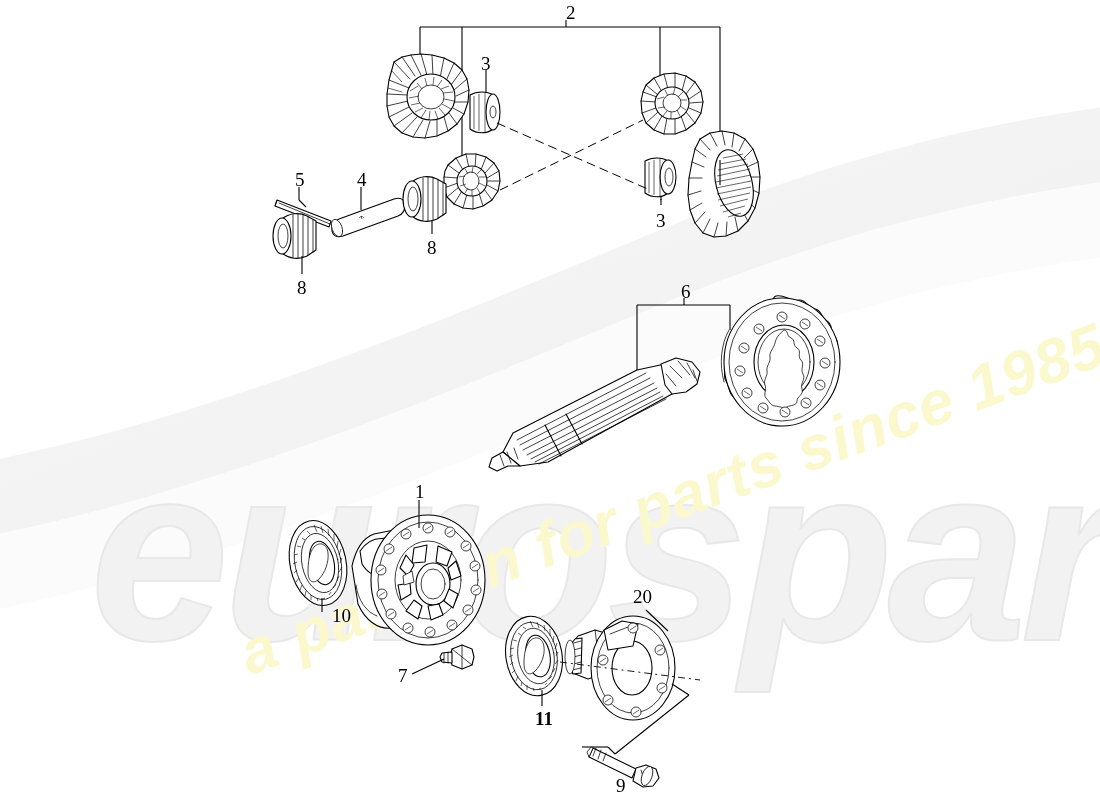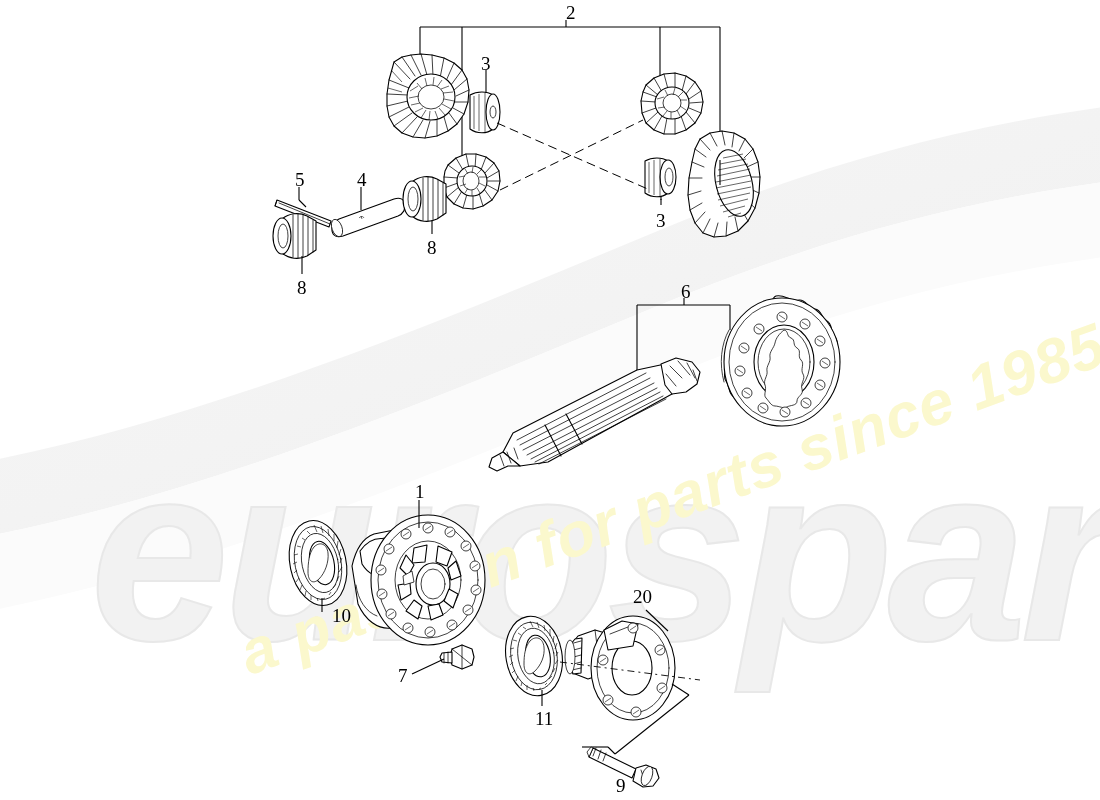--- a/index.html
+++ b/index.html
@@ -648,18 +648,18 @@
     <span class="cnum" style="left:481px;top:54px;">3</span>
     <span class="cnum" style="left:656px;top:211px;">3</span>
     <span class="cnum" style="left:295px;top:170px;">5</span>
     <span class="cnum" style="left:357px;top:170px;">4</span>
     <span class="cnum" style="left:297px;top:278px;">8</span>
     <span class="cnum" style="left:427px;top:238px;">8</span>
     <span class="cnum" style="left:681px;top:282px;">6</span>
     <span class="cnum" style="left:415px;top:482px;">1</span>
     <span class="cnum" style="left:314px;top:606px;margin-left:18px;">10</span>
     <span class="cnum" style="left:398px;top:666px;">7</span>
-    <span class="cnum" style="left:535px;top:709px;">11</span>
+    <span class="cnum" style="left:535px;top:709px;font-weight:bold;">11</span>
     <span class="cnum" style="left:633px;top:587px;">20</span>
     <span class="cnum" style="left:616px;top:776px;">9</span>
   </div>
 
 </div>
 
 </body></html>

